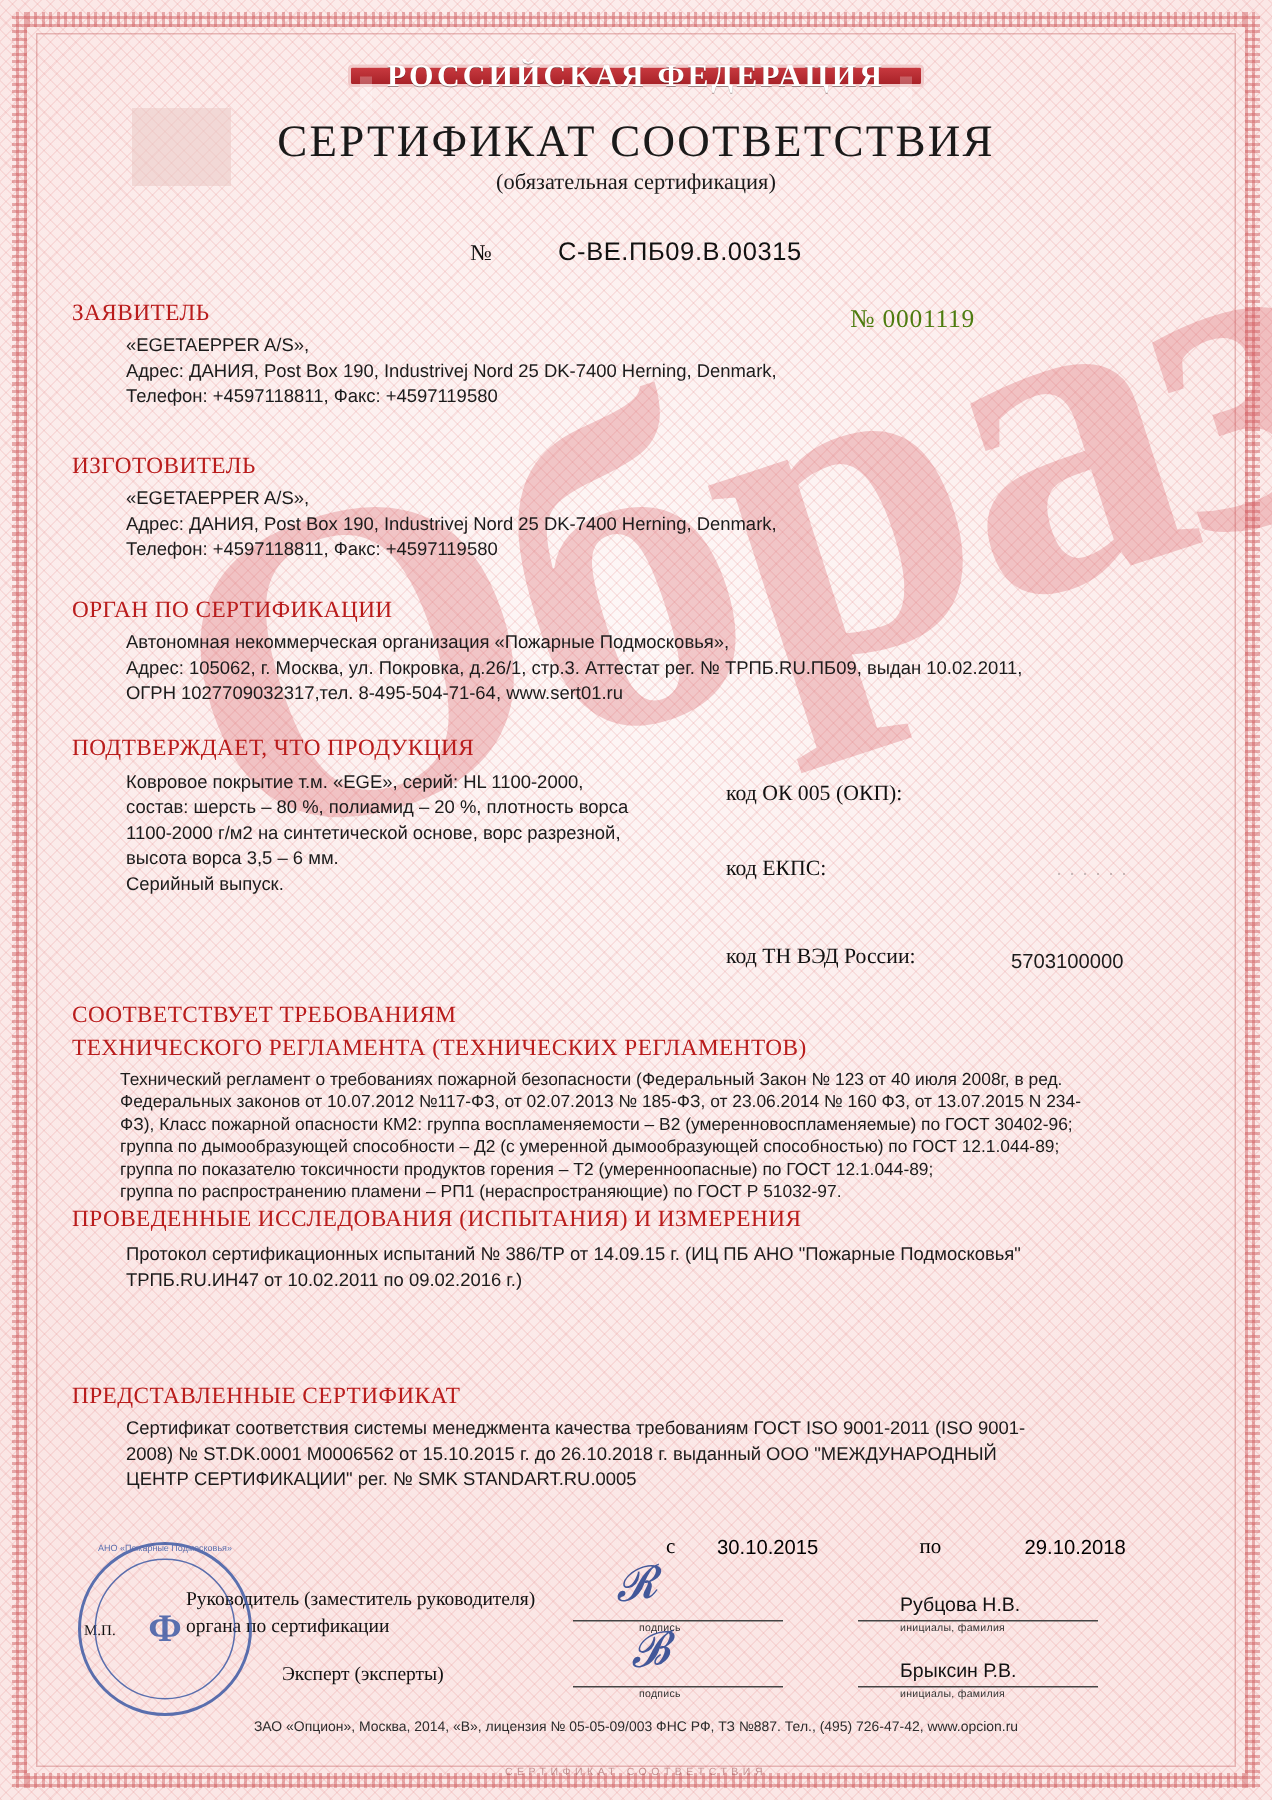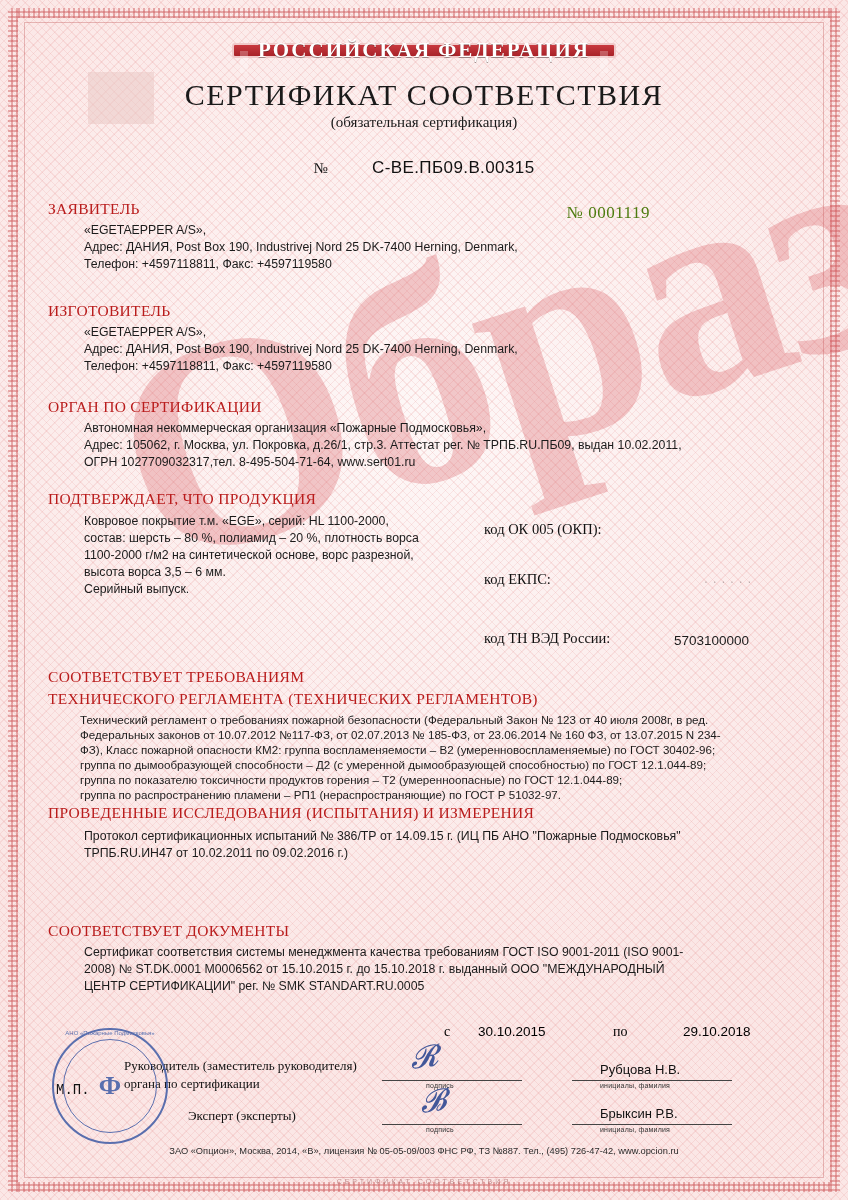--- a/index.html
+++ b/index.html
@@ -239,22 +239,22 @@
   .sig-name {
     position: absolute;
     font-family: "Liberation Sans", sans-serif;
     font-size: 13px;
     color: #111;
   }
   .mp {
     position: absolute;
     left: 56px;
     top: 1082px;
-    font-family: Liberation Mono, monospace;
-    font-size: 14px;
+    font-family: Liberation Serif, serif;
+    font-size: 10px;
     color: #111;
   }
   .stamp {
     position: absolute;
     left: 52px;
     top: 1028px;
     width: 112px;
     height: 112px;
     border-radius: 50%;
     border: 2px solid #2e4fa0;
@@ -398,23 +398,23 @@
     <div class="body-text small" style="left:80px; top:727px;">Федеральных законов от 10.07.2012 №117-ФЗ, от 02.07.2013 № 185-ФЗ, от 23.06.2014 № 160 ФЗ, от 13.07.2015 N 234-</div>
     <div class="body-text small" style="left:80px; top:742px;">ФЗ),  Класс пожарной опасности КМ2: группа воспламеняемости – В2 (умеренновоспламеняемые) по ГОСТ 30402-96;</div>
     <div class="body-text small" style="left:80px; top:757px;">группа по дымообразующей способности – Д2 (с умеренной дымообразующей способностью) по ГОСТ 12.1.044-89;</div>
     <div class="body-text small" style="left:80px; top:772px;">группа по показателю токсичности продуктов горения – Т2 (умеренноопасные) по ГОСТ 12.1.044-89;</div>
     <div class="body-text small" style="left:80px; top:787px;">группа по распространению пламени – РП1 (нераспространяющие) по ГОСТ Р 51032-97.</div>
 
     <div class="sec-head" style="left:48px; top:804px;">ПРОВЕДЕННЫЕ ИССЛЕДОВАНИЯ (ИСПЫТАНИЯ) И ИЗМЕРЕНИЯ</div>
     <div class="body-text" style="left:84px; top:828px;">Протокол сертификационных испытаний № 386/ТР от 14.09.15 г. (ИЦ ПБ АНО "Пожарные Подмосковья"</div>
     <div class="body-text" style="left:84px; top:845px;">ТРПБ.RU.ИН47 от 10.02.2011 по 09.02.2016 г.)</div>
 
-    <div class="sec-head" style="left:48px; top:922px;">СООТВЕТСТВУЕТ ДОКУМЕНТЫ</div>
+    <div class="sec-head" style="left:48px; top:922px;">ПРЕДСТАВЛЕННЫЕ СЕРТИФИКАТ</div>
     <div class="body-text" style="left:84px; top:944px;">Сертификат соответствия системы менеджмента качества требованиям ГОСТ ISO 9001-2011 (ISO 9001-</div>
-    <div class="body-text" style="left:84px; top:961px;">2008) № ST.DK.0001 M0006562 от 15.10.2015 г. до 15.10.2018 г. выданный ООО "МЕЖДУНАРОДНЫЙ</div>
+    <div class="body-text" style="left:84px; top:961px;">2008) № ST.DK.0001 M0006562 от 15.10.2015 г. до 26.10.2018 г. выданный ООО "МЕЖДУНАРОДНЫЙ</div>
     <div class="body-text" style="left:84px; top:978px;">ЦЕНТР СЕРТИФИКАЦИИ" рег. № SMK STANDART.RU.0005</div>
 
     <div class="valid-row">
       <span class="valid-s">с</span>
       <span class="valid-from">30.10.2015</span>
       <span class="valid-po">по</span>
       <span class="valid-to">29.10.2018</span>
     </div>
 
     <div class="sig-block">

